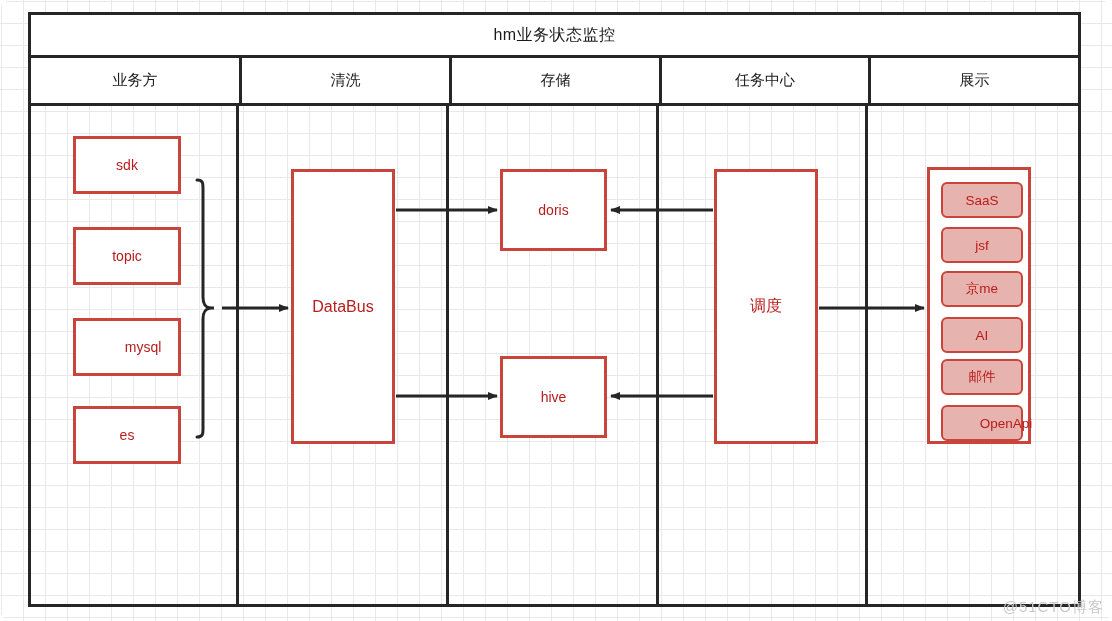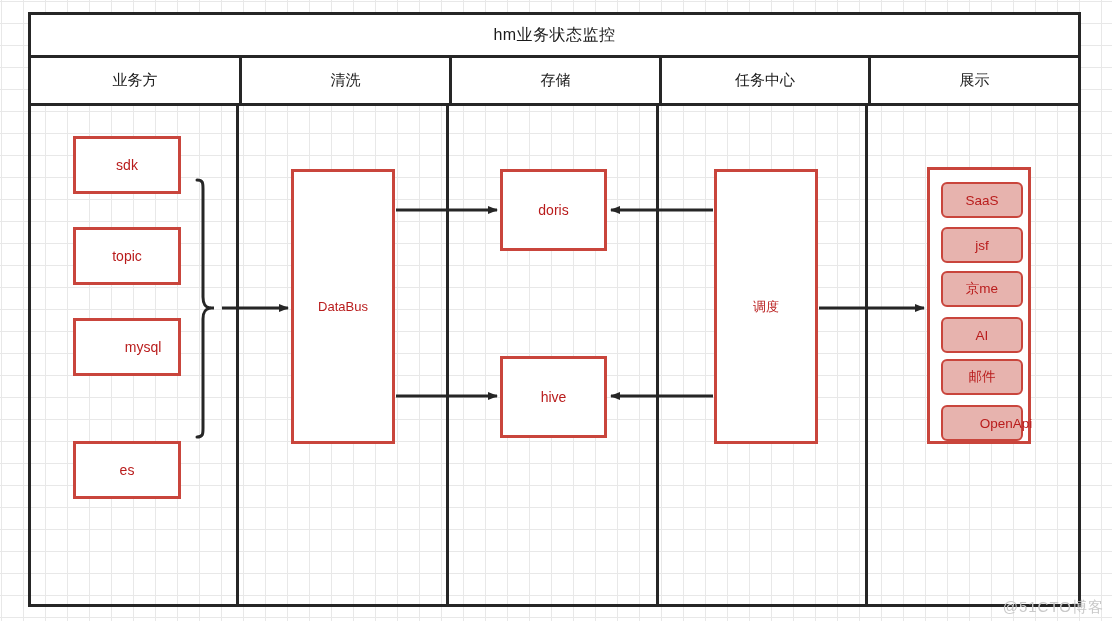--- a/index.html
+++ b/index.html
@@ -12,20 +12,21 @@
     width: 1112px;
     height: 621px;
     overflow: hidden;
     font-family: "Liberation Sans", "DejaVu Sans", sans-serif;
     background-color: #ffffff;
     background-image:
       linear-gradient(to right, #e8e8e8 1px, transparent 1px),
       linear-gradient(to bottom, #e8e8e8 1px, transparent 1px);
     background-size: 22px 22px;
     background-position: 1px 1px;
+    border-radius: 12px;
   }
 
   .svg-layer {
     position: absolute;
     left: 0;
     top: 0;
     width: 1112px;
     height: 621px;
     pointer-events: none;
   }
@@ -113,21 +114,21 @@
   }
 
   .node.chip {
     border: 2px solid #c9453c;
     background: #e7b3ae;
     border-radius: 6px;
     font-size: 13.5px;
   }
 
   .node.tall-label {
-    font-size: 13px;
+    font-size: 16px;
   }
 
   
   .watermark {
     position: absolute;
     right: 8px;
     bottom: 4px;
     font-size: 15px;
     color: #c9c9c9;
     letter-spacing: 1px;
@@ -170,21 +171,21 @@
 
   <div class="node" style="left:73px; top:136px; width:108px; height:58px;">
     <span>sdk</span>
   </div>
   <div class="node" style="left:73px; top:227px; width:108px; height:58px;">
     <span>topic</span>
   </div>
   <div class="node" style="left:73px; top:318px; width:108px; height:58px;padding-left:32px;">
     <span>mysql</span>
   </div>
-  <div class="node" style="left:73px; top:406px; width:108px; height:58px;margin-top:35px;">
+  <div class="node" style="left:73px; top:406px; width:108px; height:58px;">
     <span>es</span>
   </div>
 
   <div class="node tall-label" style="left:291px; top:169px; width:104px; height:275px;">
     <span>DataBus</span>
   </div>
 
   <div class="node" style="left:500px; top:169px; width:107px; height:82px;">
     <span>doris</span>
   </div>

